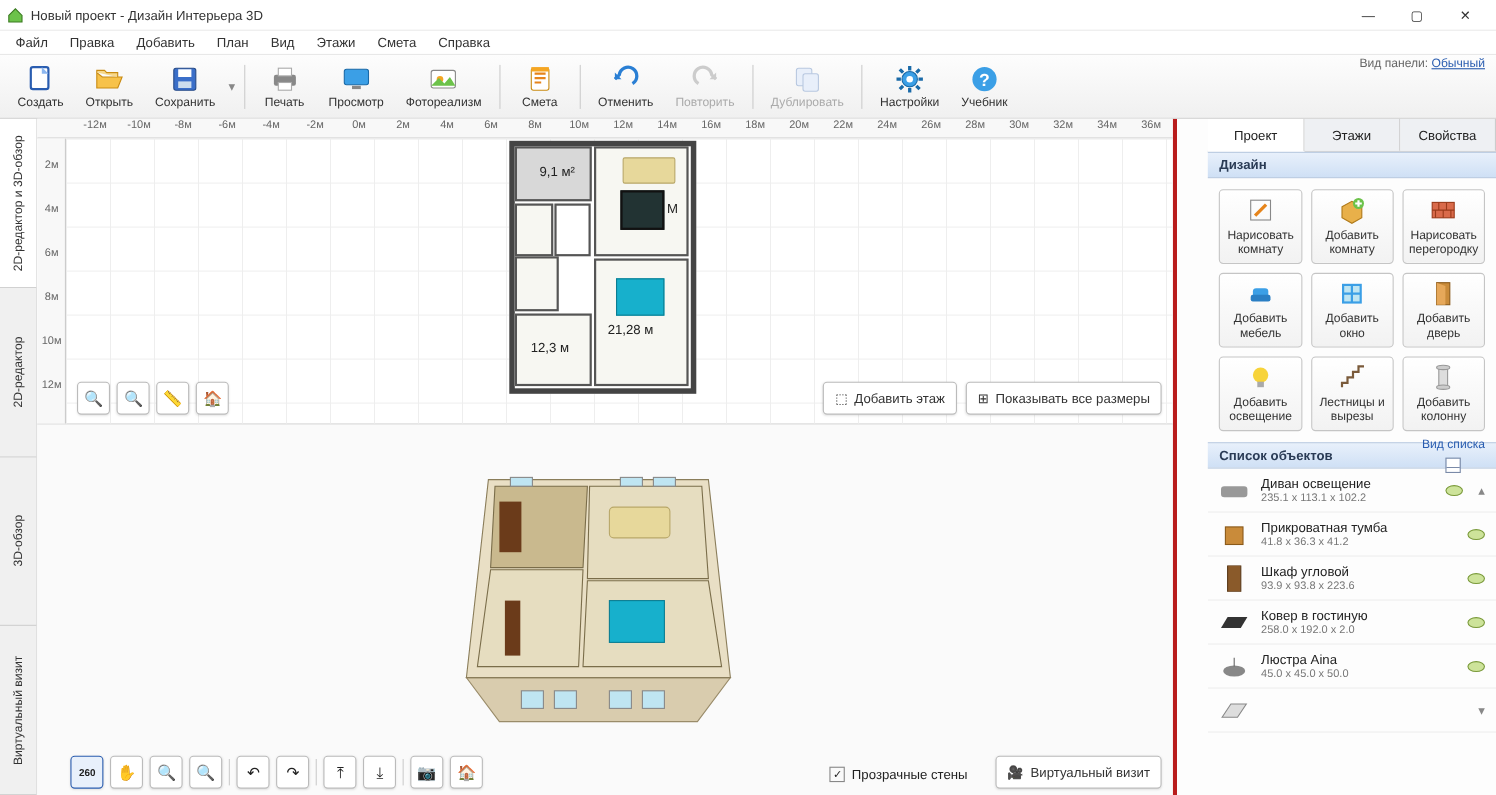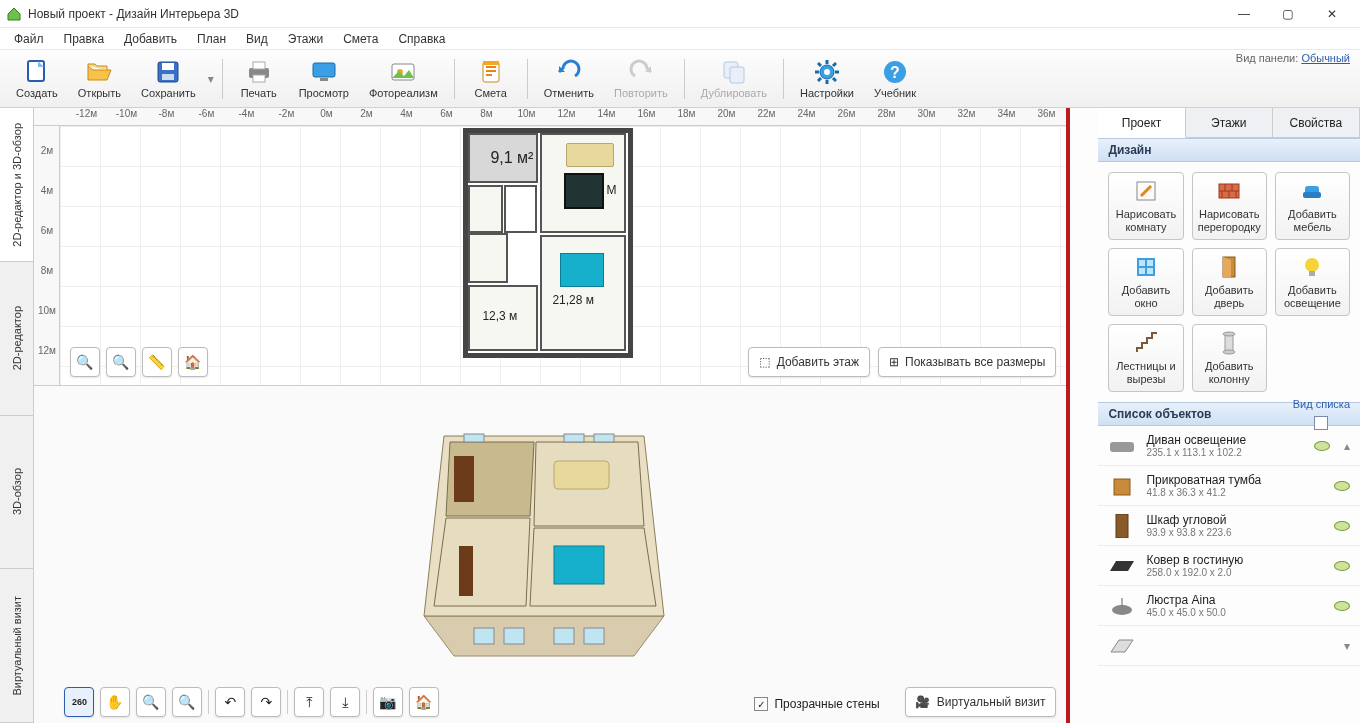--- a/index.html
+++ b/index.html
@@ -303,21 +303,21 @@
         <div class="tick">2м</div>
           <div class="tick">4м</div>
           <div class="tick">6м</div>
           <div class="tick">8м</div>
           <div class="tick">10м</div>
           <div class="tick">12м</div>
       </div>
       <div class="canvas-2d">
         <div class="floorplan">
           <div class="fp-room" style="left:0;top:0;width:70px;height:50px;background:#d8d8d8"></div>
-          <div class="fp-label" style="left:22px;top:16px;font-size:16px">9,1 м²</div>
+          <div class="fp-label" style="left:22px;top:16px;font-size:12px">9,1 м²</div>
           <div class="fp-room" style="left:72px;top:0;width:86px;height:100px"></div>
           <div class="fp-sofa" style="left:98px;top:10px;width:48px;height:24px"></div>
           <div class="fp-rug-green" style="left:96px;top:40px;width:40px;height:36px"></div>
           <div class="fp-label" style="left:138px;top:50px;font-size:12px">М</div>
           <div class="fp-room" style="left:0;top:52px;width:35px;height:48px"></div>
           <div class="fp-room" style="left:36px;top:52px;width:33px;height:48px;background:#fff"></div>
           <div class="fp-room" style="left:0;top:100px;width:40px;height:50px"></div>
           <div class="fp-room" style="left:0;top:152px;width:70px;height:66px"></div>
           <div class="fp-label" style="left:14px;top:176px;font-size:12px">12,3 м</div>
           <div class="fp-room" style="left:72px;top:102px;width:86px;height:116px"></div>
@@ -441,20 +441,30 @@
             <svg viewBox="0 0 26 26">
               <rect x="4" y="4" width="18" height="18" fill="none" stroke="#888"></rect>
               <path d="M8 18 L18 8" stroke="#e6841a" stroke-width="3"></path>
             </svg>
           </span>
           <span>Нарисовать комнату</span>
         </div>
       <div class="design-btn">
           <span class="dico">
             <svg viewBox="0 0 26 26">
+              <path d="M4 10 L13 5 L22 10 L22 20 L13 25 L4 20 Z" fill="#e8b04a" stroke="#b07a1a"></path>
+              <circle cx="19" cy="7" r="5" fill="#6cc24a"></circle>
+              <path d="M19 4 V10 M16 7 H22" stroke="#fff" stroke-width="2"></path>
+            </svg>
+          </span>
+          <span>Добавить комнату</span>
+        </div>
+      <div class="design-btn">
+          <span class="dico">
+            <svg viewBox="0 0 26 26">
               <rect x="3" y="6" width="20" height="14" fill="#d96a4a" stroke="#9a3a1a"></rect>
               <path d="M3 13 H23 M9 6 V13 M16 6 V13 M6 13 V20 M13 13 V20 M20 13 V20" stroke="#9a3a1a"></path>
             </svg>
           </span>
           <span>Нарисовать перегородку</span>
         </div>
       <div class="design-btn">
           <span class="dico">
             <svg viewBox="0 0 26 26">
               <rect x="6" y="8" width="14" height="10" rx="3" fill="#3b9fe6"></rect>

